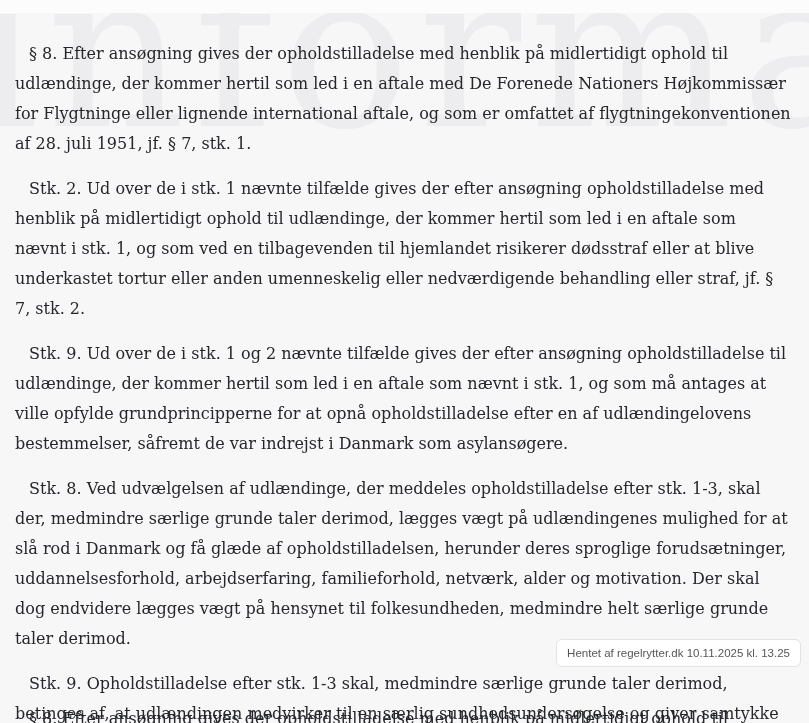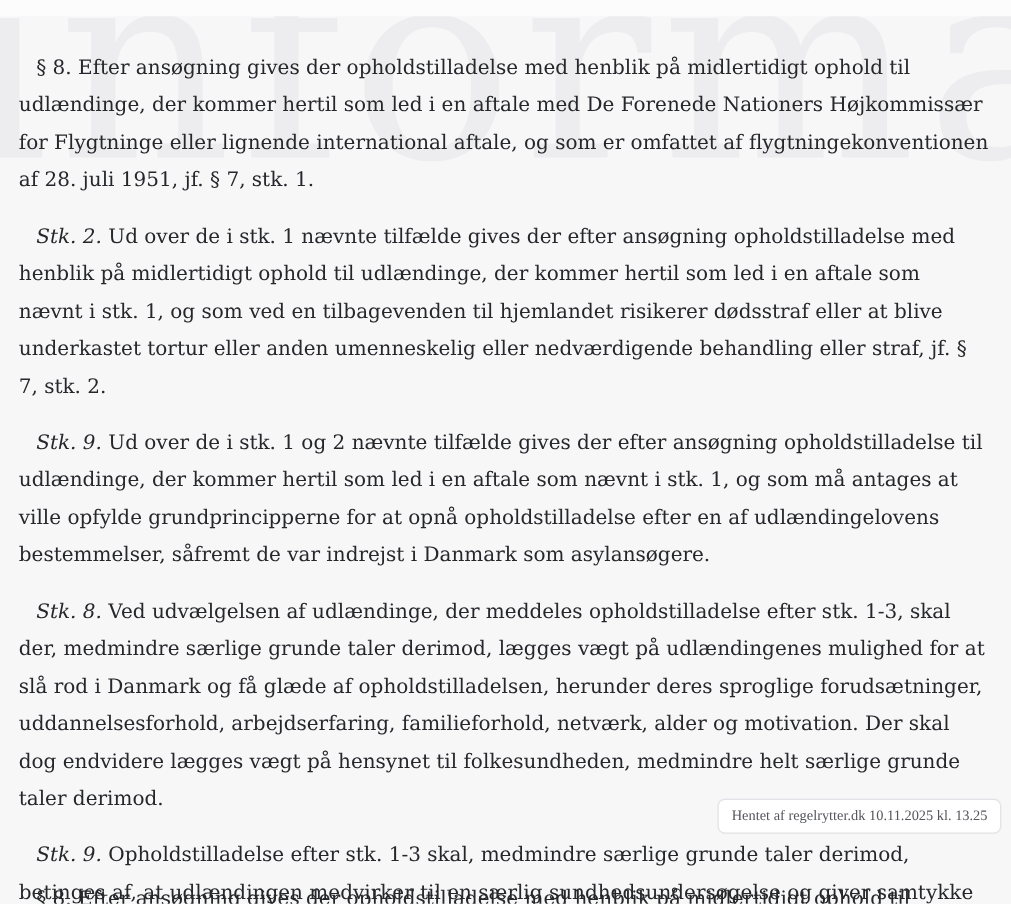--- a/index.html
+++ b/index.html
@@ -28,29 +28,29 @@
     background:#fcfcfd;z-index:1;
   }
   .content{
     position:absolute;left:0;top:24px;width:809px;
     padding-right:3px;box-sizing:border-box;
     z-index:2;
     font-size:16px;line-height:30px;color:#26272b;
   }
   .para{margin:15px;text-indent:14px;}
   .label{font-style:normal;}
-  .label.it{font-style:italic;}
+  .label.it{}
   .stamp{
     position:absolute;right:8px;top:639px;
     z-index:3;
     background:#ffffff;
     border:1px solid #e3e3e7;
     border-radius:6px;
     padding:6px 10px;
-    font-family:Liberation Serif, serif;
+    font-family:Liberation Sans, sans-serif;
     font-size:11.5px;line-height:14px;
     color:#55565c;
     white-space:nowrap;
     box-shadow:0 0 1px rgba(0,0,0,0.02);
   }
   .repeat-block{
     position:absolute;left:0;top:689px;width:809px;
     padding-right:3px;box-sizing:border-box;
     z-index:2;
     font-size:16px;line-height:30px;color:#26272b;

